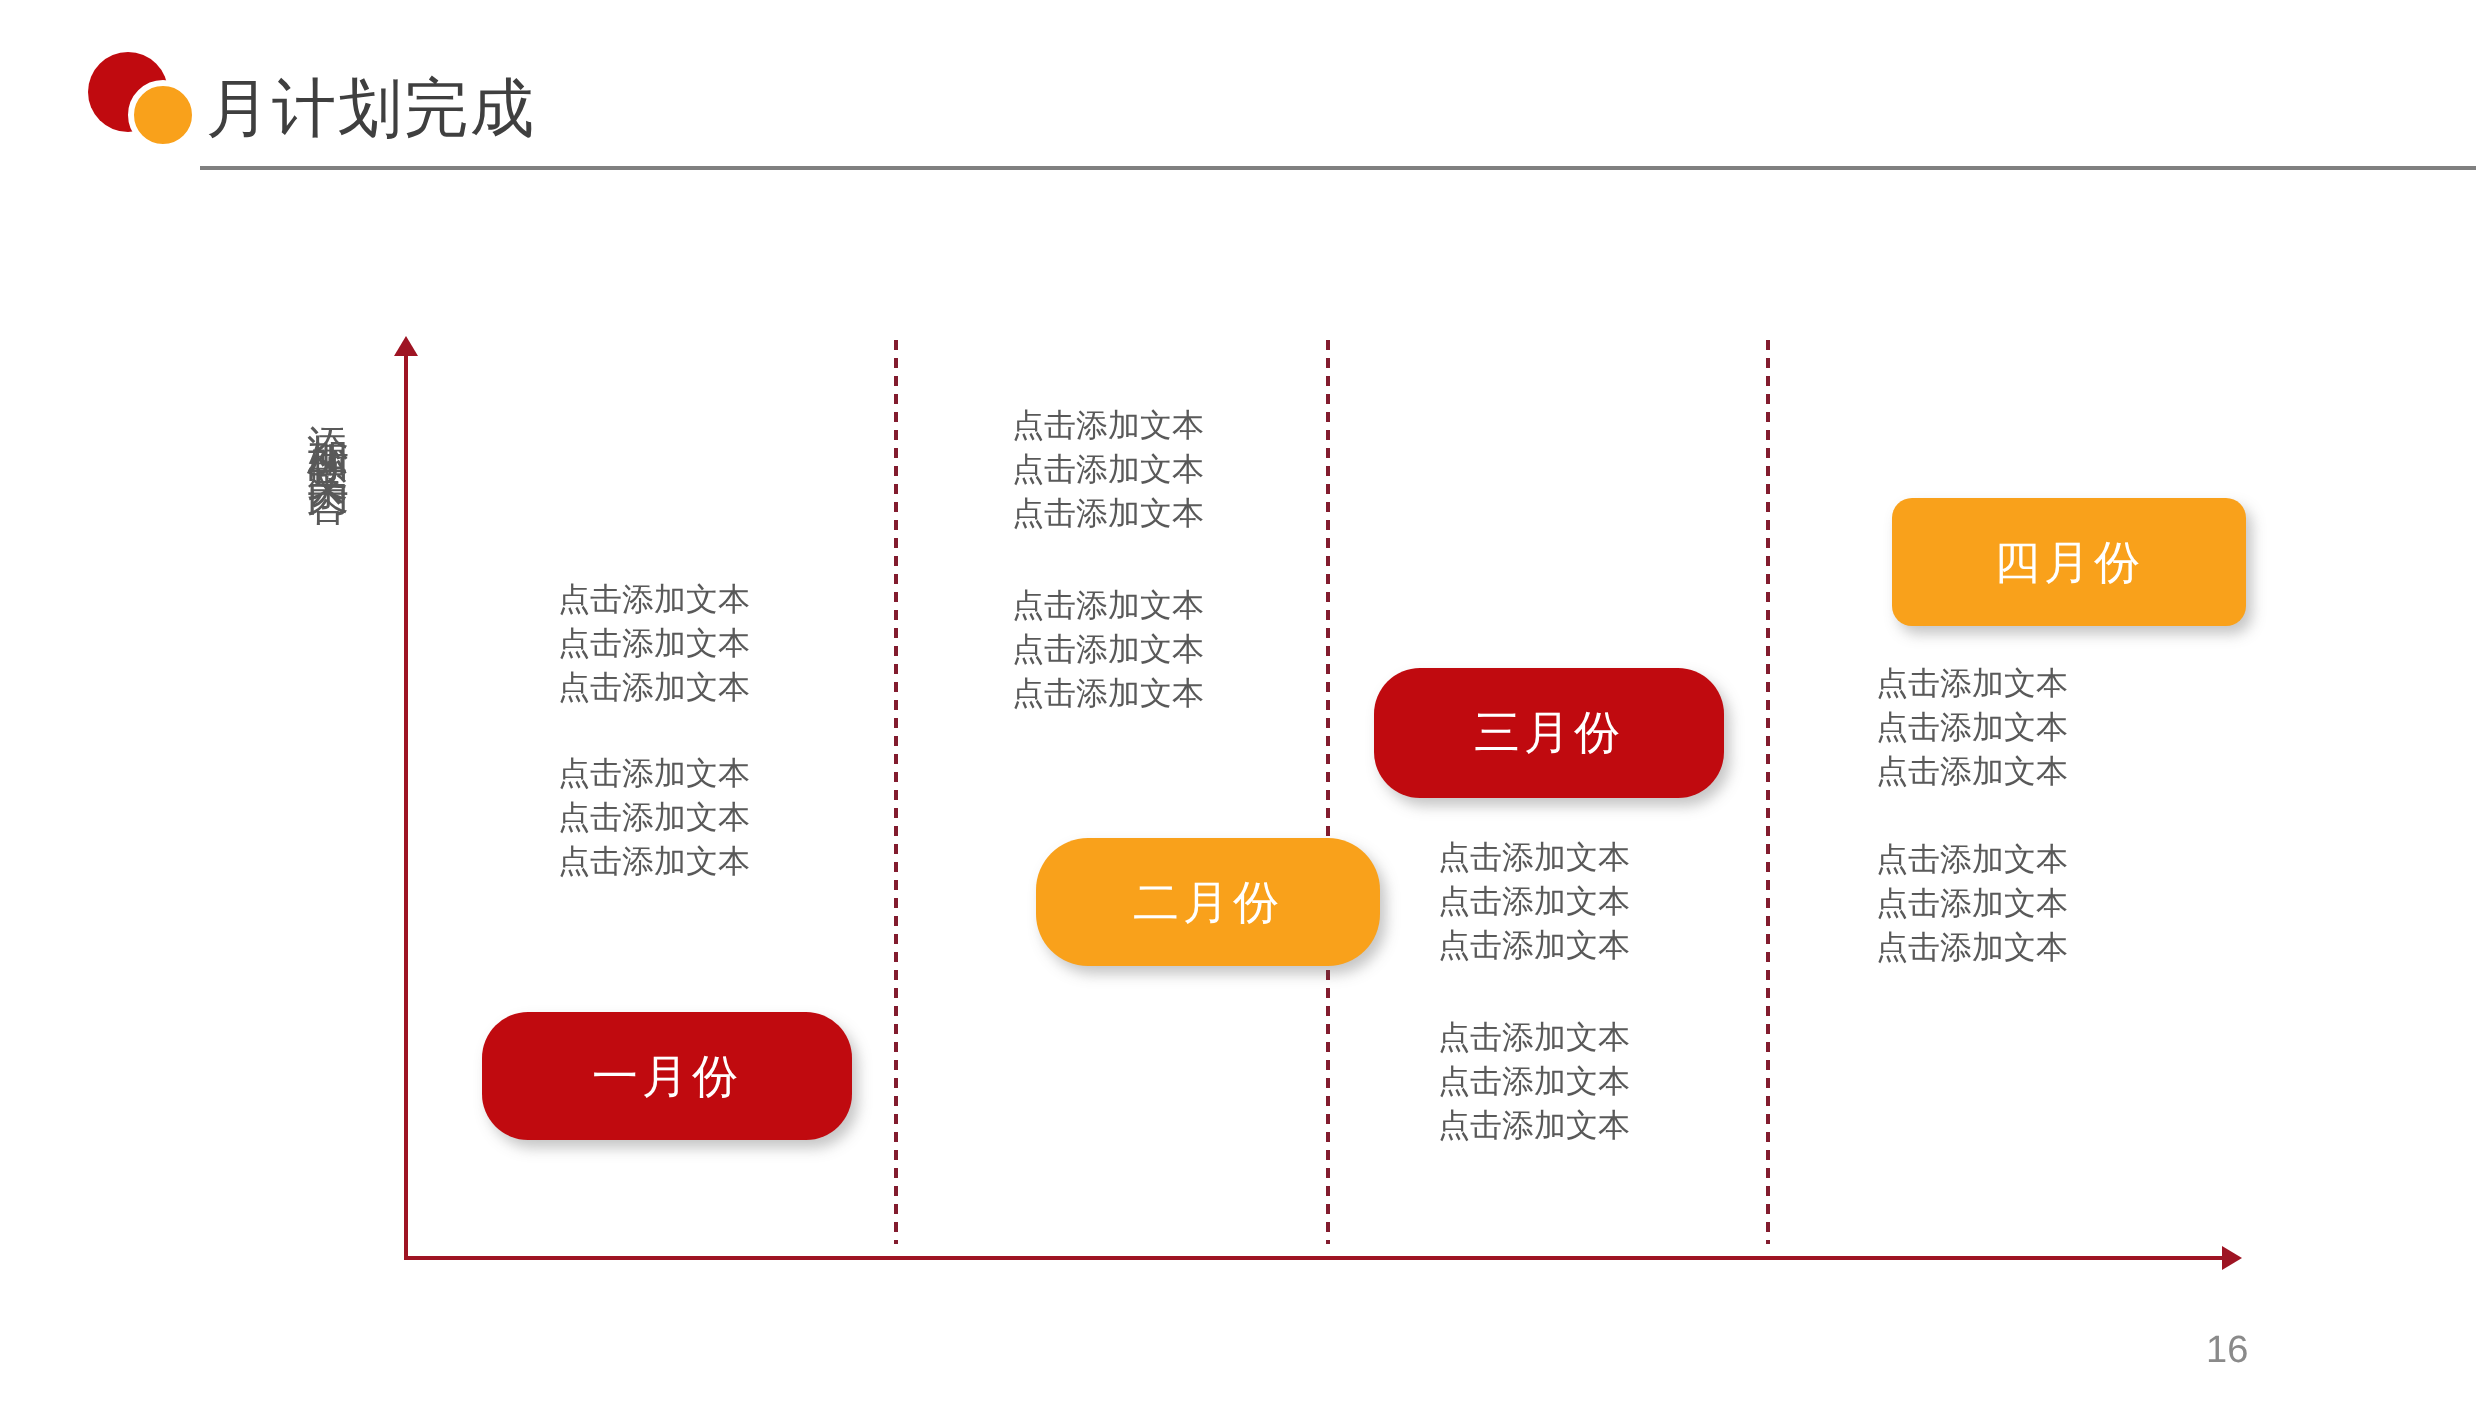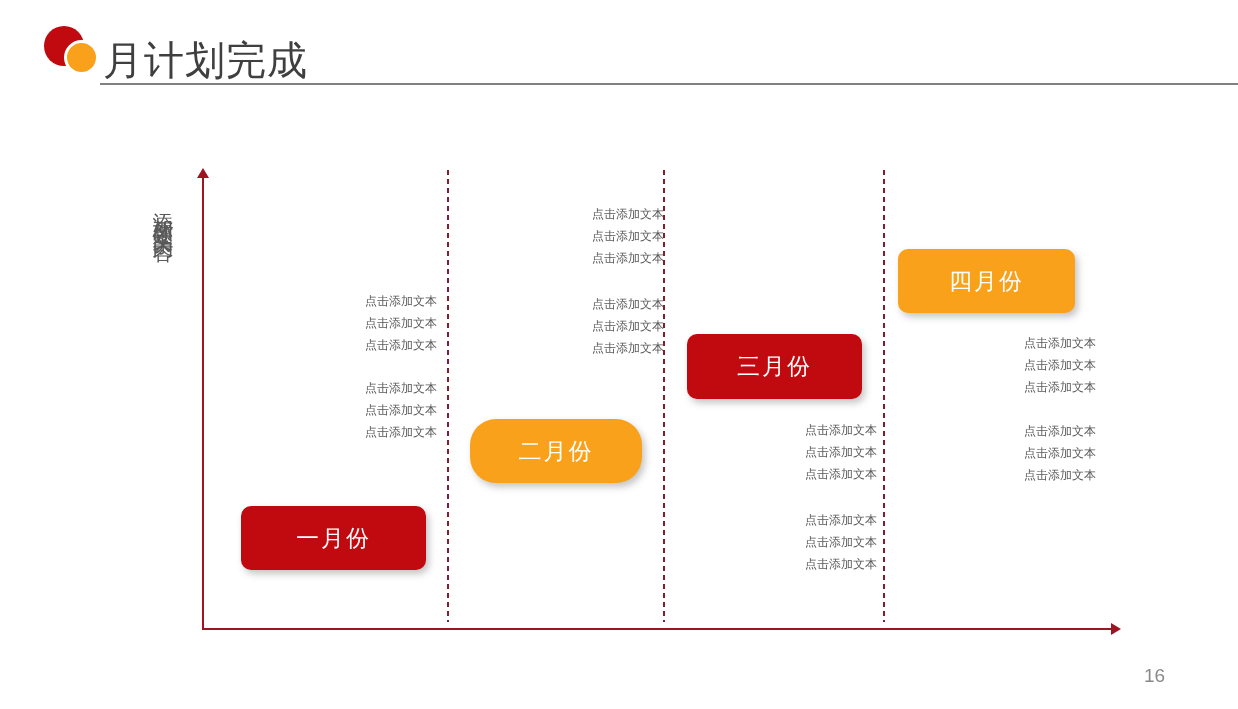--- a/index.html
+++ b/index.html
@@ -18,21 +18,21 @@
     width: 40px; height: 40px; border-radius: 50%;
     background: #c00a0f;
   }
   .logo-orange {
     position: absolute; left: 64px; top: 40px;
     width: 29px; height: 29px; border-radius: 50%;
     background: #f9a11b; border: 3px solid #ffffff;
   }
   .slide-title {
     position: absolute; left: 103px; top: 33px;
-    margin: 0; font-size: 40px; font-weight: 400;
+    margin: 0; font-size: 32px; font-weight: 400;
     color: #3f3f3f; letter-spacing: 1px; white-space: nowrap;
   }
   .title-rule {
     position: absolute; left: 100px; top: 83px;
     width: 1138px; height: 2px; background: #808080;
   }
 
   
   .y-axis-line {
     position: absolute; left: 202px; top: 177px;
@@ -73,45 +73,45 @@
   }
 
   
   .month-btn {
     position: absolute; border-radius: 10px;
     display: flex; align-items: center; justify-content: center;
     color: #ffffff; font-size: 23px; letter-spacing: 2px;
     box-shadow: 3px 4px 7px rgba(90, 90, 90, 0.35);
     cursor: default;
   }
-  .btn-red    { background: #c00a0f; }
-  .btn-orange { background: #f9a11b; }
+  .btn-red    { background: #c00a0f; border-radius: 23px; }
+  .btn-orange { background: #f9a11b; margin-left: 48px; }
   .btn-jan { left: 241px; top: 506px; width: 185px; height: 64px; }
   .btn-feb { left: 470px; top: 419px; width: 172px; height: 64px; border-radius: 26px; }
   .btn-mar { left: 687px; top: 334px; width: 175px; height: 65px; }
   .btn-apr { left: 898px; top: 249px; width: 177px; height: 64px; }
 
   
   .tblock {
-    position: absolute; width: 220px; text-align: right;
-    font-size: 12px; line-height: 22px; color: #595959;
+    position: absolute; width: 220px; text-align: center;
+    font-size: 16px; line-height: 22px; color: #595959;
   }
   .tblock span { display: block; }
   .b10 { left: 217px; top: 290px; }
   .b11 { left: 217px; top: 377px; }
   .b20 { left: 444px; top: 203px; }
   .b21 { left: 444px; top: 293px; }
   .b30 { left: 657px; top: 419px; }
   .b31 { left: 657px; top: 509px; }
   .b40 { left: 876px; top: 332px; }
   .b41 { left: 876px; top: 420px; }
 
   
   .page-number {
-    position: absolute; left: 1144px; top: 665px;
+    position: absolute; left: 1103px; top: 665px;
     font-size: 19px; color: #8a8a8a;
   }
 </style>
 </head>
 <body>
 
 <div class="slide">
 
   <div class="logo-red"></div>
   <div class="logo-orange"></div>

